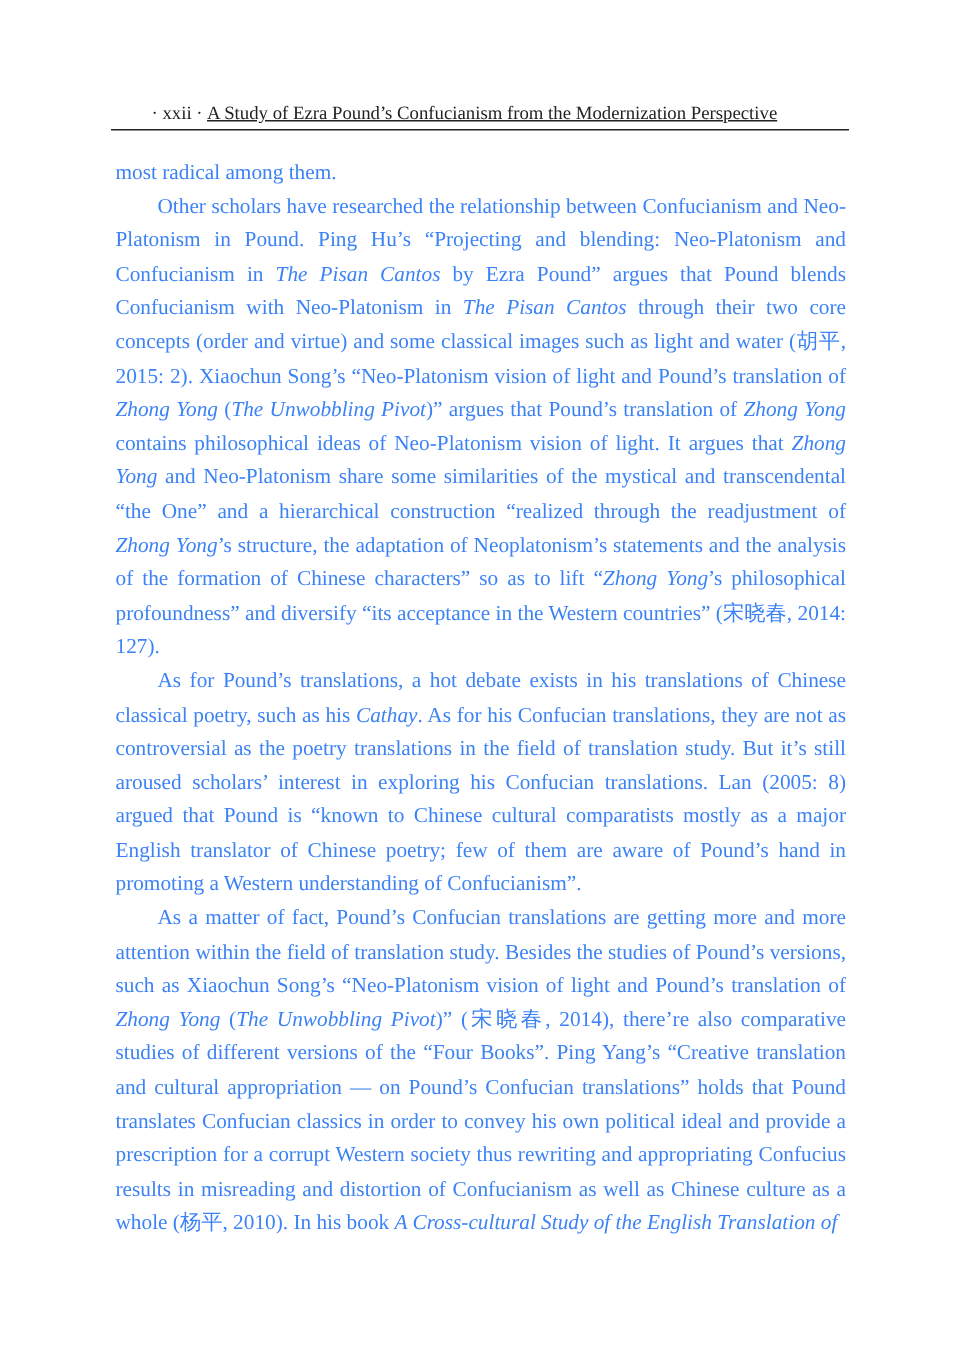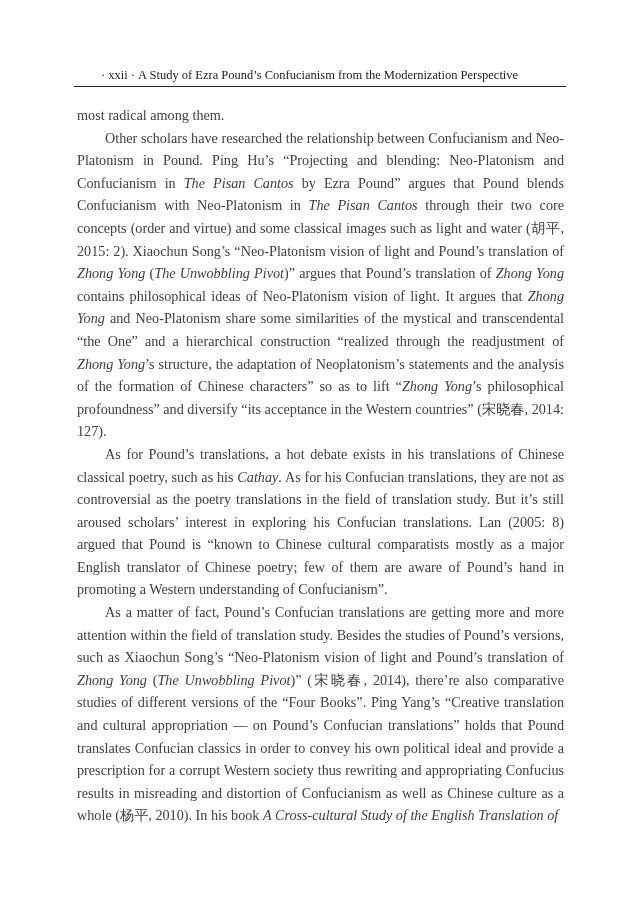--- a/index.html
+++ b/index.html
@@ -5,25 +5,25 @@
     html, body { margin: 0; padding: 0; background: #ffffff; }
     body { width: 638px; height: 902px; position: relative; overflow: hidden; }
     .page { position: absolute; left: 0; top: 0; width: 638px; height: 902px; background: #fff; }
     .header {
       position: absolute; left: 74px; top: 66px; width: 492px; height: 20px;
       border-bottom: 1px solid #222;
       font-family: "Liberation Serif", serif; font-size: 12.5px; color: #222;
       white-space: nowrap;
     }
     .header .pg { position: absolute; left: 4px; top: 2px; margin-left: 23px; }
-    .header .title { position: absolute; left: 64px; top: 2px; }
+    .header .title { position: absolute; left: 64px; top: 2px; text-decoration: underline; }
     .body {
       position: absolute; left: 77px; top: 104px; width: 487px;
       font-family: "Liberation Serif", serif; font-size: 14.2px; line-height: 22.6px;
-      color: #404040; text-align: justify;
+      color: #3b82f6; text-align: justify;
     }
     .body p { margin: 0; }
     .body p.indent { text-indent: 28px; }
     i { }
   </style>
 </head>
 <body>
 
 <div class="page">
   <div class="header">

